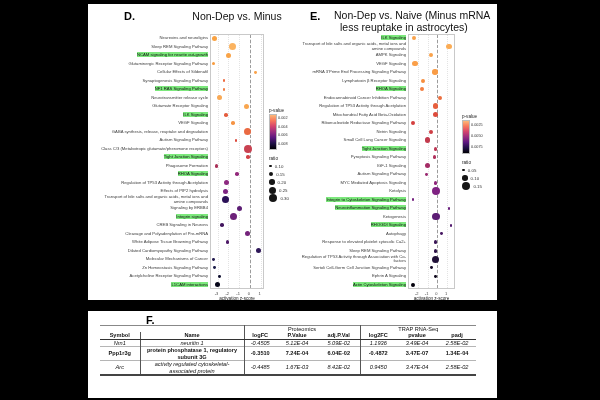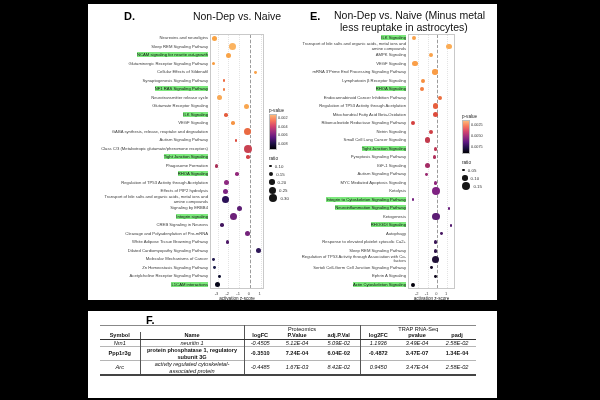--- a/index.html
+++ b/index.html
@@ -38,24 +38,24 @@
   #tableF tbody tr.italic td{font-style:italic;}
   #tableF tbody tr.bold td{font-weight:bold;}
 </style>
 </head>
 <body>
 
 <div class="stage">
 
   <div class="block" id="blockTop">
     <div class="panel-letter" style="left:36px;top:6px;">D.</div>
-    <div class="panel-title" style="left:70px;top:6px;width:158px;text-align:center;">Non-Dep vs. Naive</div>
+    <div class="panel-title" style="left:70px;top:6px;width:158px;text-align:center;">Non-Dep vs. Minus</div>
 
     <div class="panel-letter" style="left:222px;top:6px;">E.</div>
-    <div class="panel-title" style="left:246px;top:5px;white-space:nowrap;">Non-Dep vs. Naive (Minus metal</div>
+    <div class="panel-title" style="left:246px;top:5px;white-space:nowrap;">Non-Dep vs. Naive (Minus mRNA</div>
     <div class="panel-title" style="left:252px;top:17px;white-space:nowrap;">less reuptake in astrocytes)</div>
 
     <div class="rows-wrap" id="panelD" style="left: 8px; top: 30px; width: 168px;">
         <div class="plot-overlay" style="left: 114px; width: 54px; height: 255px;">
           <div class="gridline" style="left: 6.5px;"></div>
           <div class="gridline" style="left: 17.3px;"></div>
           <div class="gridline" style="left: 28.1px;"></div>
           <div class="gridline" style="left: 38.9px;"></div>
           <div class="gridline" style="left: 49.7px;"></div>
           <div class="zeroline" style="left: 38.9px;"></div>

